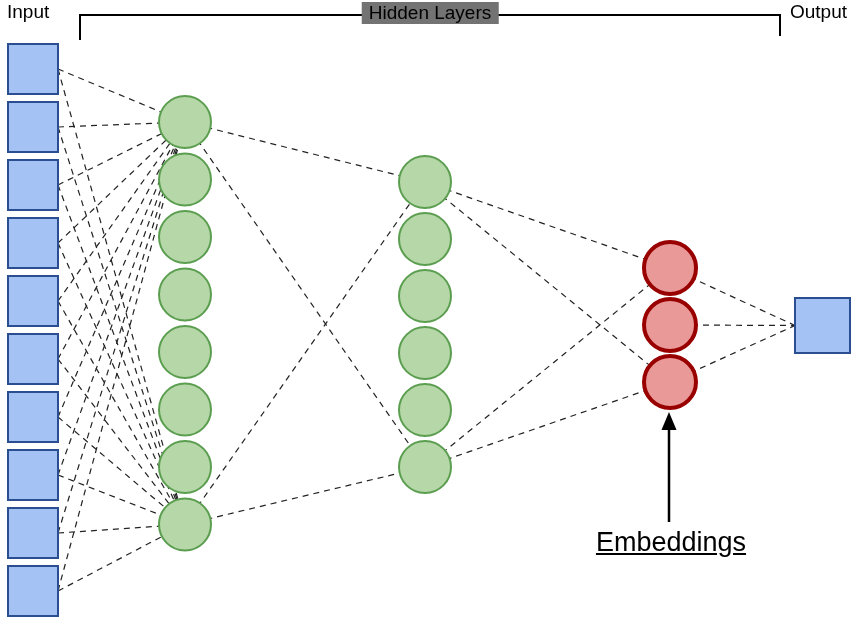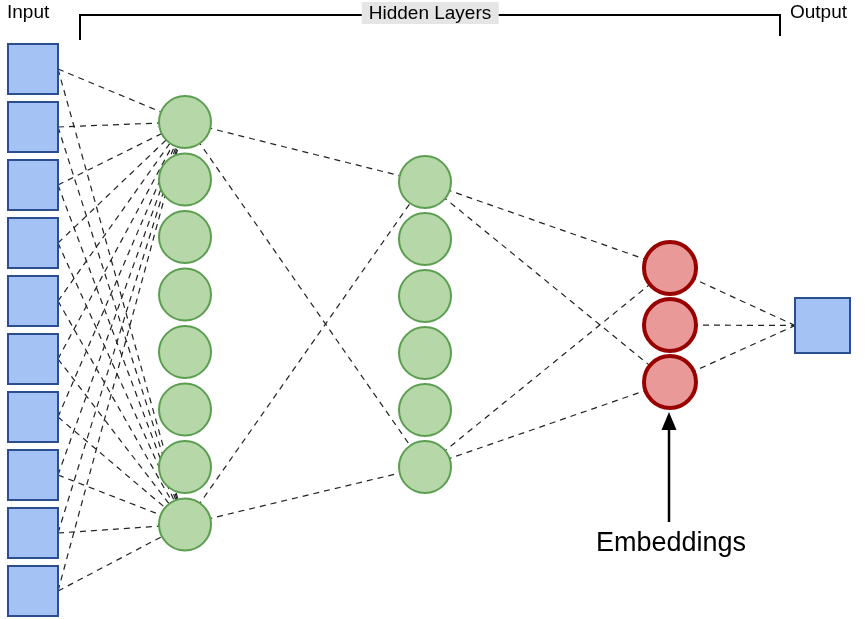--- a/index.html
+++ b/index.html
@@ -1,23 +1,23 @@
 <!DOCTYPE html>
 <html><head>
 <meta charset="utf-8">
 <style>
   html,body{margin:0;padding:0;background:#ffffff;}
   body{font-family:"Liberation Sans", sans-serif;}
   .stage{position:relative;width:865px;height:619px;background:#ffffff;overflow:hidden;padding-left:20px;}
   .stage svg{position:absolute;left:0;top:0;}
   .lbl{position:absolute;color:#000;white-space:nowrap;line-height:1.15;}
   .input-lbl{left:7px;top:1px;font-size:19px;}
-  .hidden-lbl{left:430px;top:2px;transform:translateX(-50%);font-size:19px;background:#e5e5e5;padding:0 7px;}
+  .hidden-lbl{left:430px;top:2px;transform:translateX(-50%);font-size:19px;background:#737373;padding:0 7px;}
   .output-lbl{left:790px;top:1px;font-size:19px;}
-  .emb-lbl{left:671px;top:527px;transform:translateX(-50%);font-size:27px;}
+  .emb-lbl{left:671px;top:527px;transform:translateX(-50%);font-size:27px;text-decoration:underline;}
 </style>
 </head>
 <body>
 
 <div class="stage">
   <svg id="diagram" width="865" height="619" viewBox="0 0 865 619">
       <line x1="58" y1="69" x2="185" y2="122" stroke="#222222" stroke-width="1.2" stroke-dasharray="6,5"></line>
       <line x1="58" y1="69" x2="185" y2="524.5" stroke="#222222" stroke-width="1.2" stroke-dasharray="6,5"></line>
       <line x1="58" y1="127" x2="185" y2="122" stroke="#222222" stroke-width="1.2" stroke-dasharray="6,5"></line>
       <line x1="58" y1="127" x2="185" y2="524.5" stroke="#222222" stroke-width="1.2" stroke-dasharray="6,5"></line>

